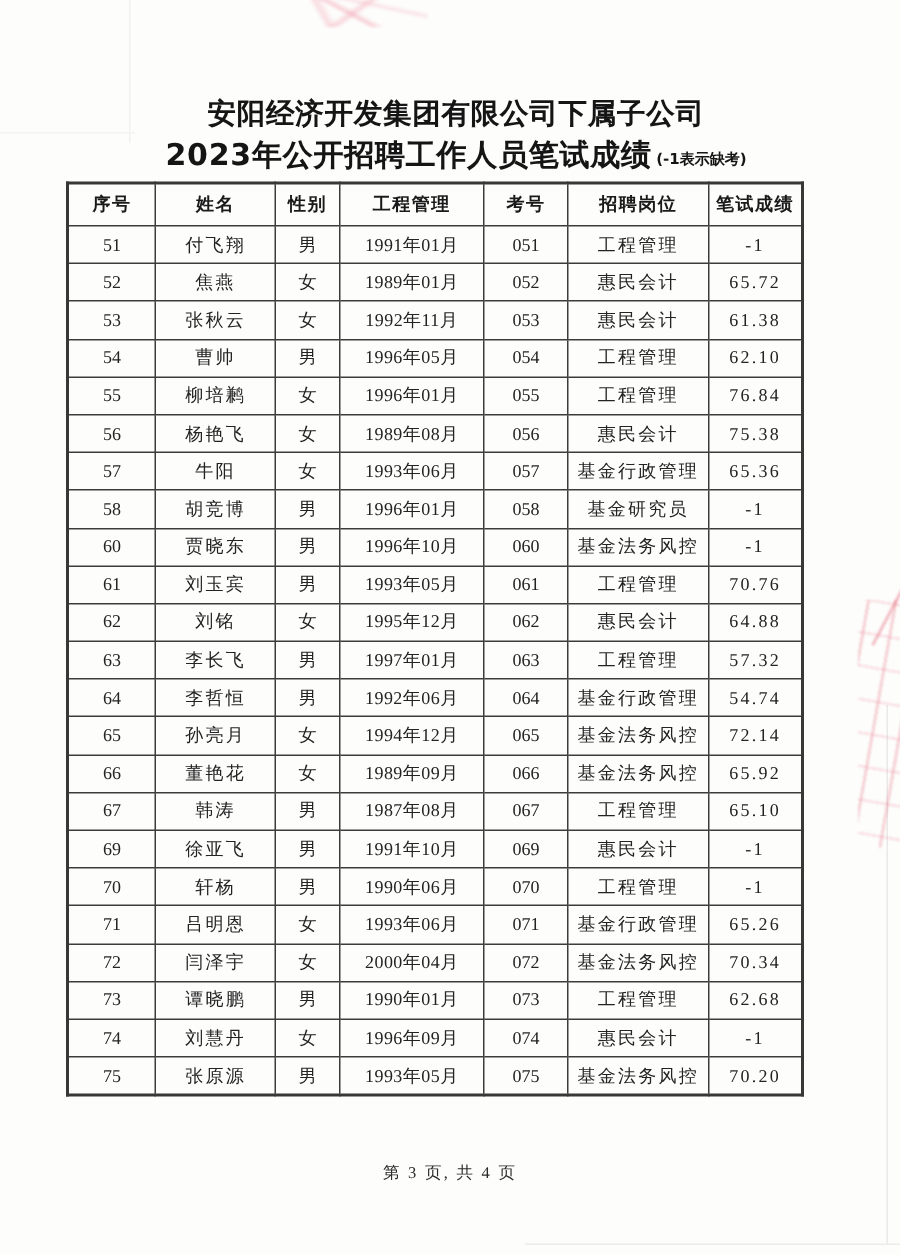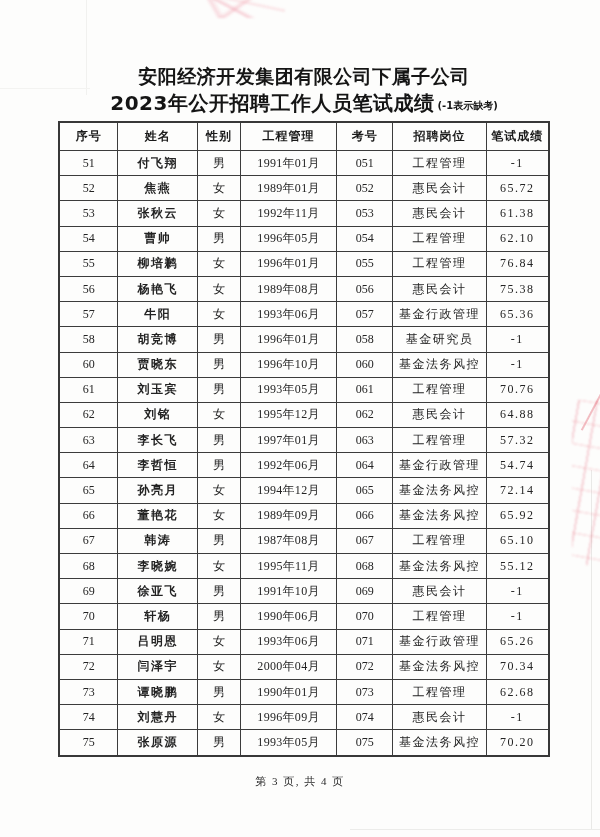--- a/index.html
+++ b/index.html
@@ -36,31 +36,31 @@
     background:rgba(228,110,125,.45);transform:rotate(28deg);filter:blur(.6px);
   }
 
   .titles{position:absolute;left:58px;top:63px;width:492px;text-align:center;
     font-family:"DejaVu Sans","Liberation Sans",sans-serif;}
   .t1{font-size:19px;font-weight:bold;letter-spacing:0.5px;line-height:26px;color:#151515;}
   .t2{font-size:20px;font-weight:bold;letter-spacing:0.5px;line-height:28px;color:#151515;white-space:nowrap;}
   .t2 .note{font-size:10px;letter-spacing:0;margin-left:3px;vertical-align:1px;}
 
   table.scores{
-    position:absolute;left:58px;top:121px;width:492px;
+    position:absolute;left:44px;top:121px;width:492px;
     border-collapse:collapse;table-layout:fixed;
     border:2px solid #383838;
   }
   .scores th,.scores td{
     border:1px solid #3c3c3c;text-align:center;vertical-align:middle;
     padding:0;overflow:hidden;white-space:nowrap;
   }
   .scores th{height:27px;font-size:12px;font-weight:bold;letter-spacing:1px;color:#1a1a1a;}
   .scores td{height:24.2px;font-size:12px;color:#232323;}
-  .scores td.c1{letter-spacing:1.5px;font-weight:bold;}   
+  .scores td.c1{letter-spacing:1.5px;}   
   .scores td.c5{letter-spacing:1.5px;}   
   .scores td.c6{letter-spacing:1.5px;}   
   .scores td.c3{letter-spacing:.3px;text-align:center;}    
 
   .footer{
     position:absolute;left:0;top:774px;width:600px;text-align:center;
     font-size:11px;letter-spacing:1.5px;color:#2a2a2a;
   }
 </style>
 </head>
@@ -242,29 +242,20 @@
         <tr>
           <td class="c0">67</td>
           <td class="c1">韩涛</td>
           <td class="c2">男</td>
           <td class="c3">1987年08月</td>
           <td class="c4">067</td>
           <td class="c5">工程管理</td>
           <td class="c6">65.10</td>
         </tr>
         <tr>
-          <td class="c0">68</td>
-          <td class="c1">李晓婉</td>
-          <td class="c2">女</td>
-          <td class="c3">1995年11月</td>
-          <td class="c4">068</td>
-          <td class="c5">基金法务风控</td>
-          <td class="c6">55.12</td>
-        </tr>
-        <tr>
           <td class="c0">69</td>
           <td class="c1">徐亚飞</td>
           <td class="c2">男</td>
           <td class="c3">1991年10月</td>
           <td class="c4">069</td>
           <td class="c5">惠民会计</td>
           <td class="c6">-1</td>
         </tr>
         <tr>
           <td class="c0">70</td>

